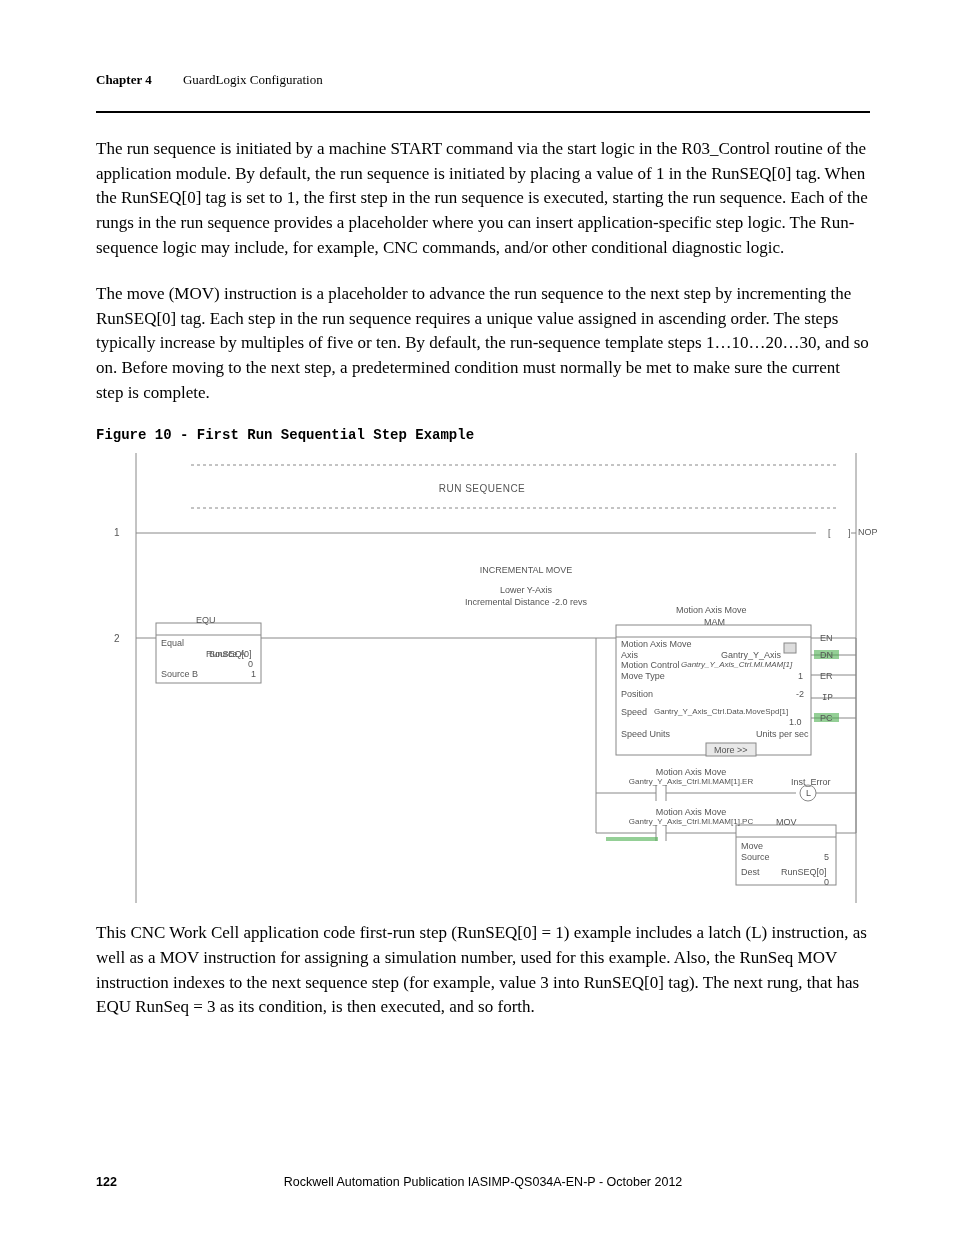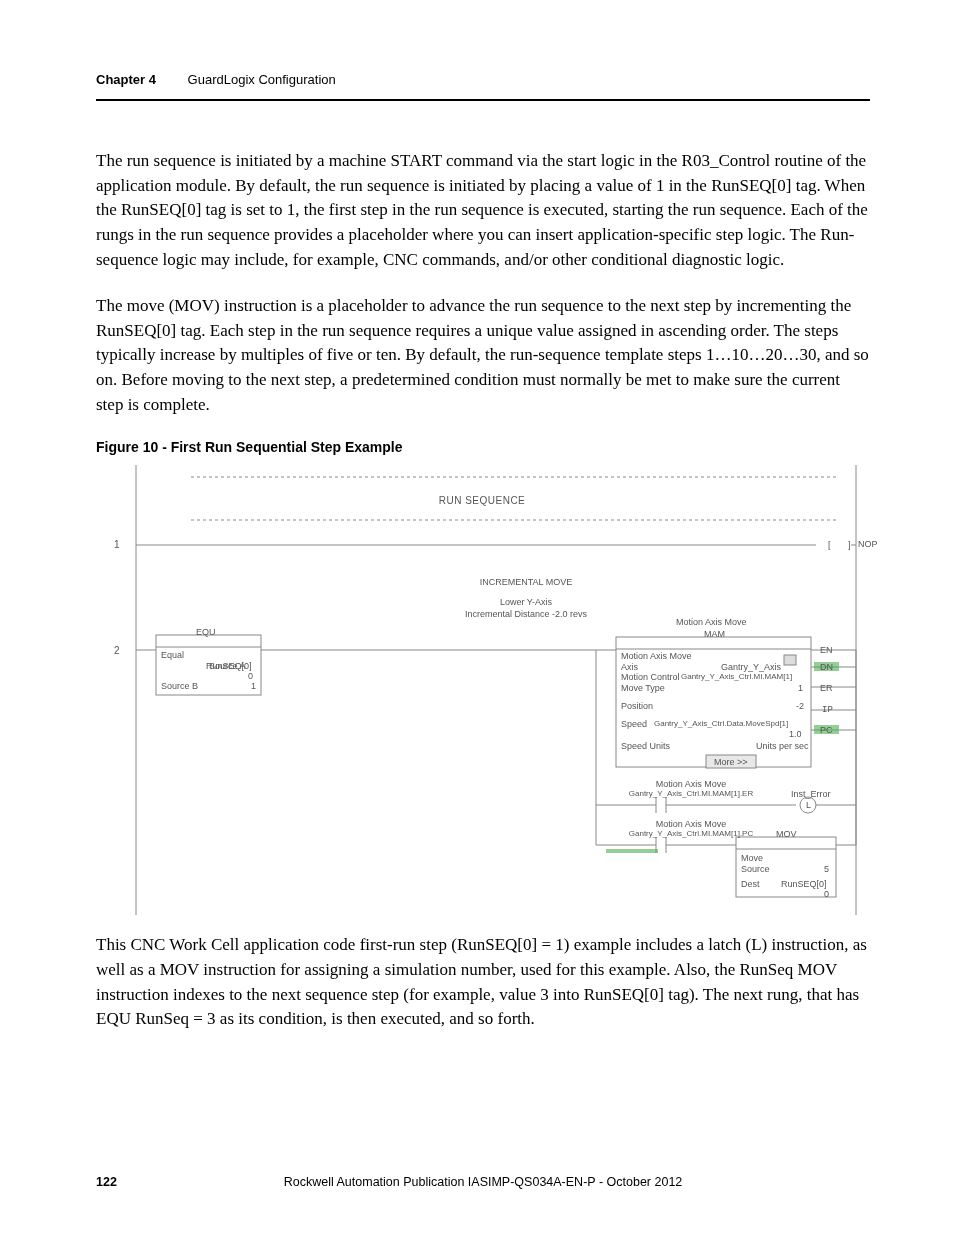--- a/index.html
+++ b/index.html
@@ -11,38 +11,38 @@
     background: #fff;
   }
   .page {
     width: 954px;
     height: 1235px;
     position: relative;
     box-sizing: border-box;
     padding: 72px 84px 50px 96px;
   }
   .header {
-    font-family: Liberation Sans, sans-serif;
+    font-family: Liberation Serif, serif;
     font-size: 13px;
-    padding-bottom: 12px;
+    padding-bottom: 23px;
     border-bottom: 2px solid #000;
-    margin-bottom: 48px;
+    margin-bottom: 24px;
   }
   .header .chapter {
     font-weight: bold;
     margin-right: 28px;
   }
   .body-text {
     font-size: 17px;
     line-height: 1.45;
     margin-bottom: 22px;
     text-align: left;
   }
   .figure-title {
-    font-family: Liberation Sans, sans-serif;
+    font-family: Liberation Mono, monospace;
     font-weight: bold;
     font-size: 14px;
     margin-top: 18px;
     margin-bottom: 10px;
   }
   .figure {
     width: 772px;
     height: 450px;
     margin-left: 0;
     position: relative;
@@ -187,21 +187,21 @@
     <div class="fig-text" style="left:152px; top:206px;">0</div>
     <div class="fig-text" style="left:65px; top:216px;">Source B</div>
     <div class="fig-text" style="left:155px; top:216px;">1</div>
 
     <div class="fig-text" style="left:580px; top:152px;">Motion Axis Move</div>
     <div class="fig-text" style="left:608px; top:164px;">MAM</div>
     <div class="fig-text" style="left:525px; top:186px;">Motion Axis Move</div>
     <div class="fig-text" style="left:525px; top:197px;">Axis</div>
     <div class="fig-text" style="left:625px; top:197px;">Gantry_Y_Axis</div>
     <div class="fig-text" style="left:525px; top:207px;">Motion Control</div>
-    <div class="fig-text" style="left:585px; top:207px; font-size:8px;">Gantry_Y_Axis_Ctrl.MI.MAM[1]</div>
+    <div class="fig-text" style="left:585px; top:207px; font-size:8px;font-style:italic;">Gantry_Y_Axis_Ctrl.MI.MAM[1]</div>
     <div class="fig-text" style="left:525px; top:218px;">Move Type</div>
     <div class="fig-text" style="left:702px; top:218px;">1</div>
     <div class="fig-text" style="left:525px; top:236px;">Position</div>
     <div class="fig-text" style="left:700px; top:236px;">-2</div>
     <div class="fig-text" style="left:525px; top:254px;">Speed</div>
     <div class="fig-text" style="left:558px; top:254px; font-size:8px;">Gantry_Y_Axis_Ctrl.Data.MoveSpd[1]</div>
     <div class="fig-text" style="left:693px; top:264px;">1.0</div>
     <div class="fig-text" style="left:525px; top:276px;">Speed Units</div>
     <div class="fig-text" style="left:660px; top:276px;">Units per sec</div>
     <div class="fig-text" style="left:618px; top:292px;">More &gt;&gt;</div>

